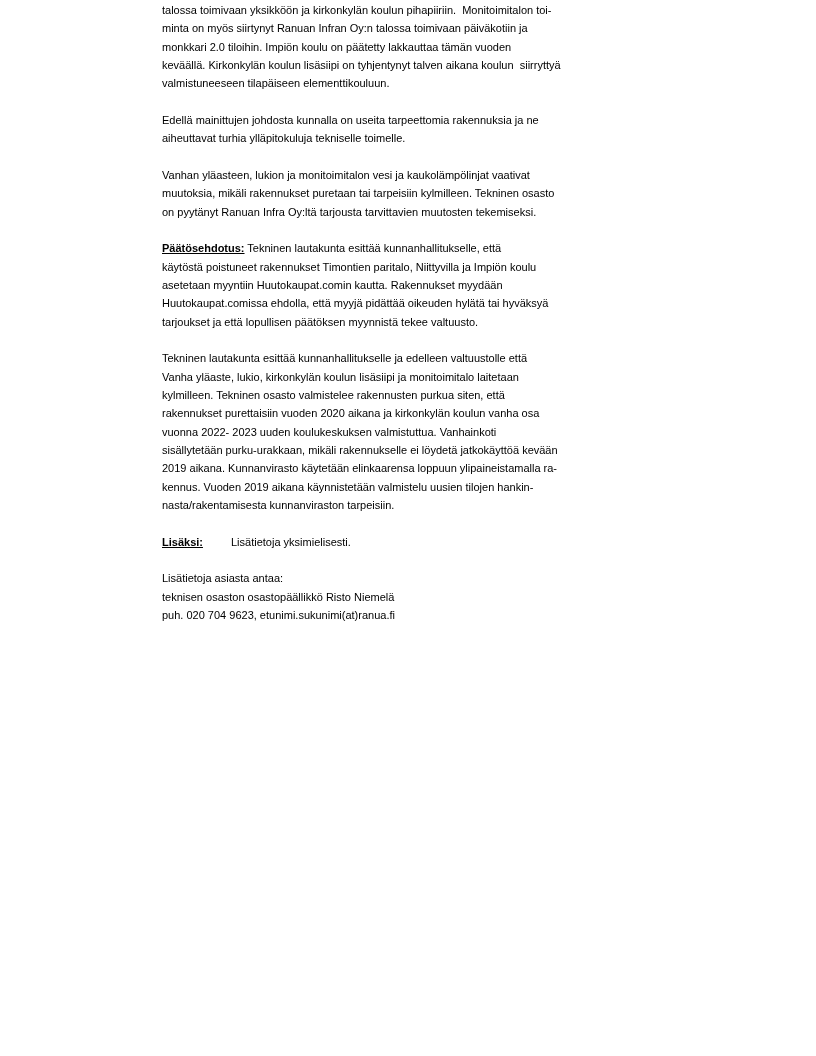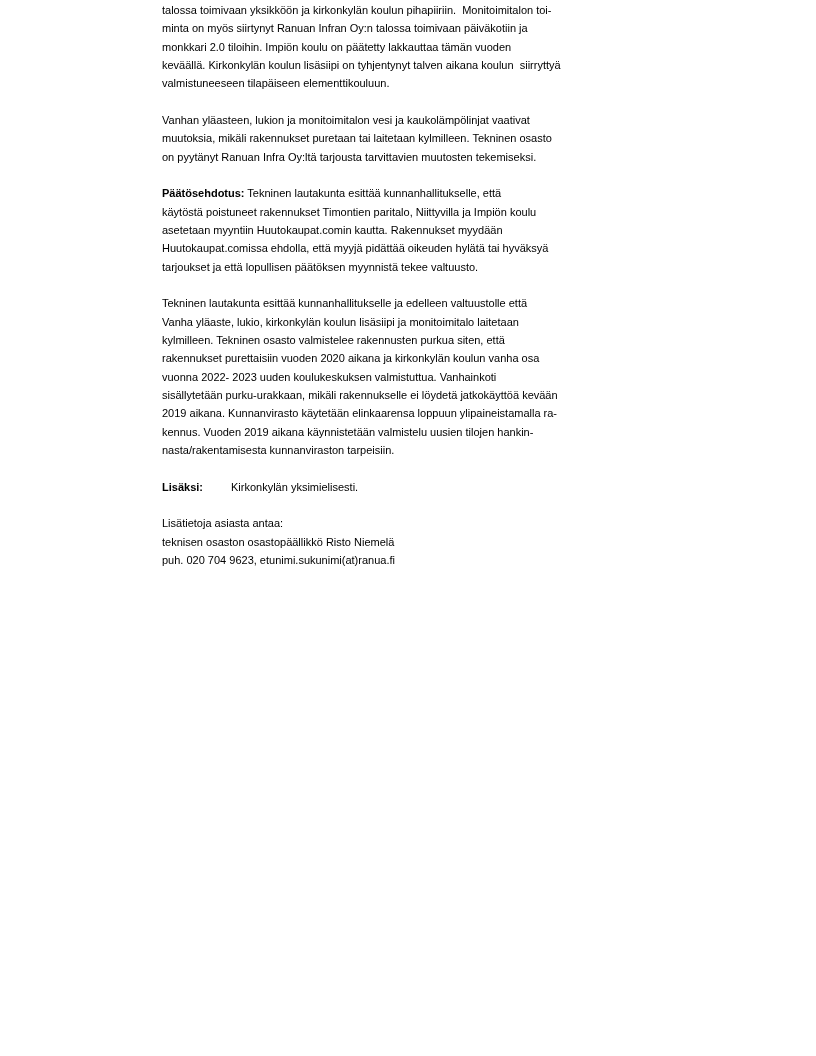--- a/index.html
+++ b/index.html
@@ -22,51 +22,54 @@
     color: #000000;
     font-size: 11px;
     line-height: 18.33px;
   }
   .doc p {
     margin: 0 0 18.33px 0;
     white-space: pre-wrap;
   }
   .lbl {
     font-weight: 700;
+    text-decoration: underline;
     text-align: right;
   }
   .tabcol {
     display: inline-block;
     width: 69px;
     vertical-align: baseline;
   }
 </style>
 </head>
 <body>
 
 <div class="doc">
   <p>talossa toimivaan yksikköön ja kirkonkylän koulun pihapiiriin.  Monitoimitalon toi-
 minta on myös siirtynyt Ranuan Infran Oy:n talossa toimivaan päiväkotiin ja
 monkkari 2.0 tiloihin. Impiön koulu on päätetty lakkauttaa tämän vuoden
 keväällä. Kirkonkylän koulun lisäsiipi on tyhjentynyt talven aikana koulun  siirryttyä
 valmistuneeseen tilapäiseen elementtikouluun.</p>
+  <p>Edellä mainittujen johdosta kunnalla on useita tarpeettomia rakennuksia ja ne
+aiheuttavat turhia ylläpitokuluja tekniselle toimelle.</p>
   <p>Vanhan yläasteen, lukion ja monitoimitalon vesi ja kaukolämpölinjat vaativat
-muutoksia, mikäli rakennukset puretaan tai laitetaan kylmilleen. Tekninen osasto
+muutoksia, mikäli rakennukset puretaan tai tarpeisiin kylmilleen. Tekninen osasto
 on pyytänyt Ranuan Infra Oy:ltä tarjousta tarvittavien muutosten tekemiseksi.</p>
   <p><span class="lbl">Päätösehdotus:</span><span> Tekninen lautakunta esittää kunnanhallitukselle, että
 käytöstä poistuneet rakennukset Timontien paritalo, Niittyvilla ja Impiön koulu
 asetetaan myyntiin Huutokaupat.comin kautta. Rakennukset myydään
 Huutokaupat.comissa ehdolla, että myyjä pidättää oikeuden hylätä tai hyväksyä
 tarjoukset ja että lopullisen päätöksen myynnistä tekee valtuusto.</span></p>
   <p>Tekninen lautakunta esittää kunnanhallitukselle ja edelleen valtuustolle että
 Vanha yläaste, lukio, kirkonkylän koulun lisäsiipi ja monitoimitalo laitetaan
 kylmilleen. Tekninen osasto valmistelee rakennusten purkua siten, että
 rakennukset purettaisiin vuoden 2020 aikana ja kirkonkylän koulun vanha osa
 vuonna 2022- 2023 uuden koulukeskuksen valmistuttua. Vanhainkoti
 sisällytetään purku-urakkaan, mikäli rakennukselle ei löydetä jatkokäyttöä kevään
 2019 aikana. Kunnanvirasto käytetään elinkaarensa loppuun ylipaineistamalla ra-
 kennus. Vuoden 2019 aikana käynnistetään valmistelu uusien tilojen hankin-
 nasta/rakentamisesta kunnanviraston tarpeisiin.</p>
-  <p><span class="tabcol"><span class="lbl">Lisäksi:</span></span><span>Kirkonkylän yksimielisesti.</span></p>
+  <p><span class="tabcol"><span class="lbl">Lisäksi:</span></span><span>Lisätietoja yksimielisesti.</span></p>
   <p>Lisätietoja asiasta antaa:
 teknisen osaston osastopäällikkö Risto Niemelä
 puh. 020 704 9623, etunimi.sukunimi(at)ranua.fi</p>
 </div>
 
 </body></html>

